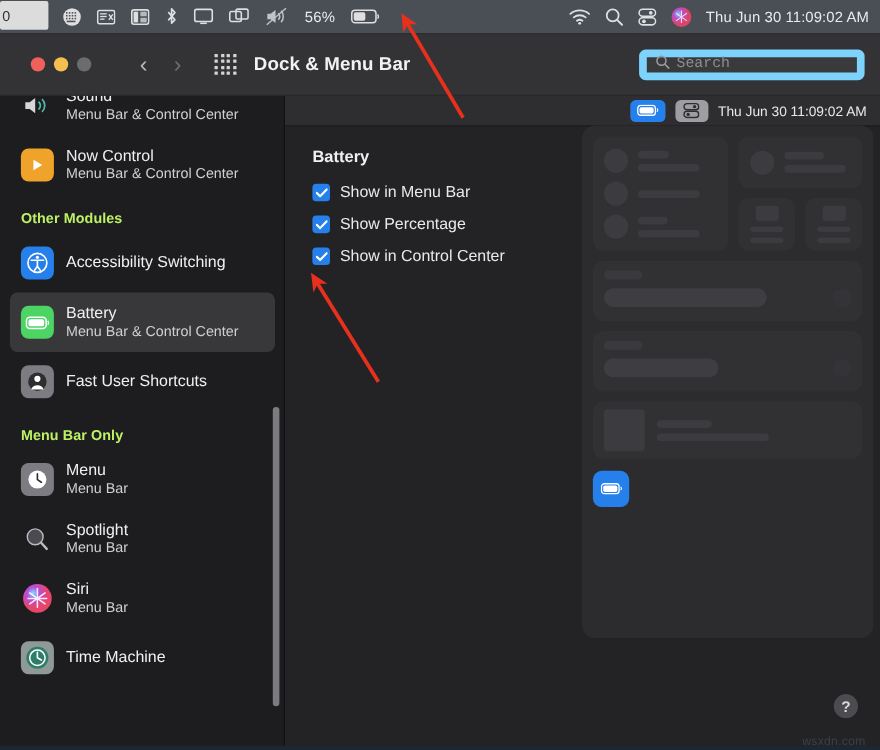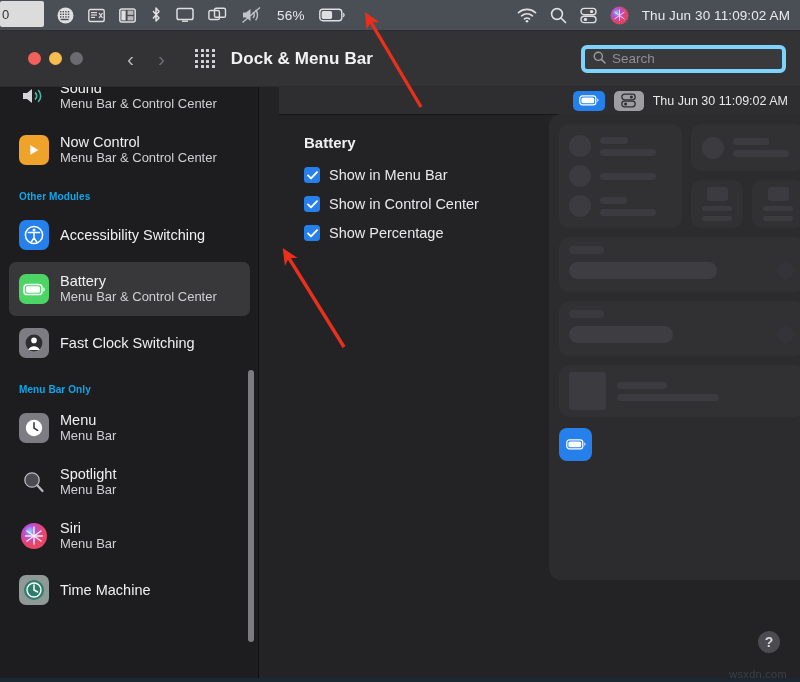--- a/index.html
+++ b/index.html
@@ -51,48 +51,48 @@
   .tl.yellow { background: #f6bd4f; }
   .tl.gray { background: #6c6c70; }
   .navarrows { display: flex; align-items: center; gap: 24px; margin-left: 44px; color: #b8b8bc; }
   .navarrow { font-size: 21px; line-height: 1; font-weight: 300; }
   .navarrow.dim { color: #6e6e73; }
   .gridbtn { margin-left: 30px; display: grid; grid-template-columns: repeat(4,3px); gap: 2.6px; }
   .gridbtn i { width: 3px; height: 3px; background: #d4d4d8; border-radius: .5px; display: block; }
   .wintitle { margin-left: 16px; color: #f2f2f4; font-size: 17px; font-weight: bold; letter-spacing: .1px; }
   .searchbox {
     margin-left: auto; width: 205px; height: 28px; border-radius: 6px;
-    background: #3a3a3d; border: 4px solid #7dd3fc;
-    display: flex; align-items: center; padding: 0 8px; gap: 6px;
+    background: #3a3a3d; border: 7px solid #7dd3fc;
+    display: flex; align-items: center; padding: 0 8px; gap: 6px; font-family: Liberation Mono, monospace;
   }
   .search-ph { color: #8e8e93; font-size: 13.5px; }
 
   
-  .body { flex: 1; display: flex; position: relative; overflow: hidden; gap: 20px; }
+  .body { flex: 1; display: flex; position: relative; overflow: hidden; }
 
   
   .sidebar {
     width: 259px; background: #1d1d1f; position: relative;
     padding-top: 0px; overflow: hidden; flex: 0 0 259px;
   }
   .sb-scroll { position: absolute; top: -18px; left: 0; width: 259px; }
   .sb-item {
     display: flex; align-items: center; gap: 11px;
     margin: 0 9px; padding: 7px 10px; border-radius: 7px; height: 54px;
   }
   .sb-item.selected { background: #38383b; }
   .sb-ico {
     width: 30px; height: 30px; border-radius: 7px; flex: 0 0 30px;
     display: flex; align-items: center; justify-content: center;
   }
   .sb-txt { display: flex; flex-direction: column; justify-content: center; gap: 1px; }
   .sb-title { color: #f0f0f2; font-size: 14.5px; line-height: 1.15; }
   .sb-sub { color: #d0d0d4; font-size: 13px; line-height: 1.15; }
   .sb-header {
-    color: #0ea5e9; font-size: 10px; font-weight: bold;
+    color: #bef264; font-size: 13px; font-weight: bold;
     padding: 14px 0 6px 19px; letter-spacing: .1px;
   }
   .sb-scrollbar {
     position: absolute; right: 5px; top: 283px; width: 6px; height: 272px;
     background: #8d8d92; border-radius: 3px; opacity: .85;
   }
   .sb-divider { position: absolute; right: 0; top: 0; width: 1px; height: 100%; background: #0f0f10; }
 
   
   .main { flex: 1; position: relative; background: #232326; overflow: hidden; }
@@ -392,21 +392,21 @@
 
           <div class="sb-item">
             <span class="sb-ico" style="background:#7c7c82;">
               <svg width="22" height="22" viewBox="0 0 22 22">
                 <circle cx="11" cy="11" r="8.4" fill="#2e2e31"></circle>
                 <circle cx="11" cy="8.4" r="2.8" fill="#ffffff"></circle>
                 <path d="M5.3 18 a6.2 6.2 0 0 1 11.4 0 Z" fill="#ffffff"></path>
               </svg>
             </span>
             <span class="sb-txt">
-              <span class="sb-title">Fast Clock Switching</span>
+              <span class="sb-title">Fast User Shortcuts</span>
             </span>
           </div>
 
           <div class="sb-header">Menu Bar Only</div>
 
           <div class="sb-item">
             <span class="sb-ico" style="background:#7c7c82;">
               <svg width="22" height="22" viewBox="0 0 22 22">
                 <circle cx="11" cy="11" r="8.2" fill="#ffffff"></circle>
                 <path d="M11 5.8 V11 L14.6 13.4" stroke="#2e2e31" stroke-width="1.5" fill="none" stroke-linecap="round"></path>
@@ -507,30 +507,30 @@
             </span>
             <span class="cblabel">Show in Menu Bar</span>
           </label>
 
           <label class="cbrow">
             <span class="cbox">
               <svg width="11" height="9" viewBox="0 0 11 9">
                   <path d="M1 4.4 L4 7.4 L10 1.2" fill="none" stroke="#ffffff" stroke-width="1.9" stroke-linecap="round" stroke-linejoin="round"></path>
                 </svg>
             </span>
-            <span class="cblabel">Show in Control Center</span>
+            <span class="cblabel">Show Percentage</span>
           </label>
 
           <label class="cbrow">
             <span class="cbox">
               <svg width="11" height="9" viewBox="0 0 11 9">
                   <path d="M1 4.4 L4 7.4 L10 1.2" fill="none" stroke="#ffffff" stroke-width="1.9" stroke-linecap="round" stroke-linejoin="round"></path>
                 </svg>
             </span>
-            <span class="cblabel">Show Percentage</span>
+            <span class="cblabel">Show in Control Center</span>
           </label>
         </div>
 
         <div class="ccpanel">
           <div class="cc-row">
             <div class="cc-card cc-left">
               <div class="cc-litem">
                 <span class="cc-circ" style="width:22px;height:22px;"></span>
                 <span class="cc-lines">
                   <span class="cc-bar" style="width:28px;"></span>

